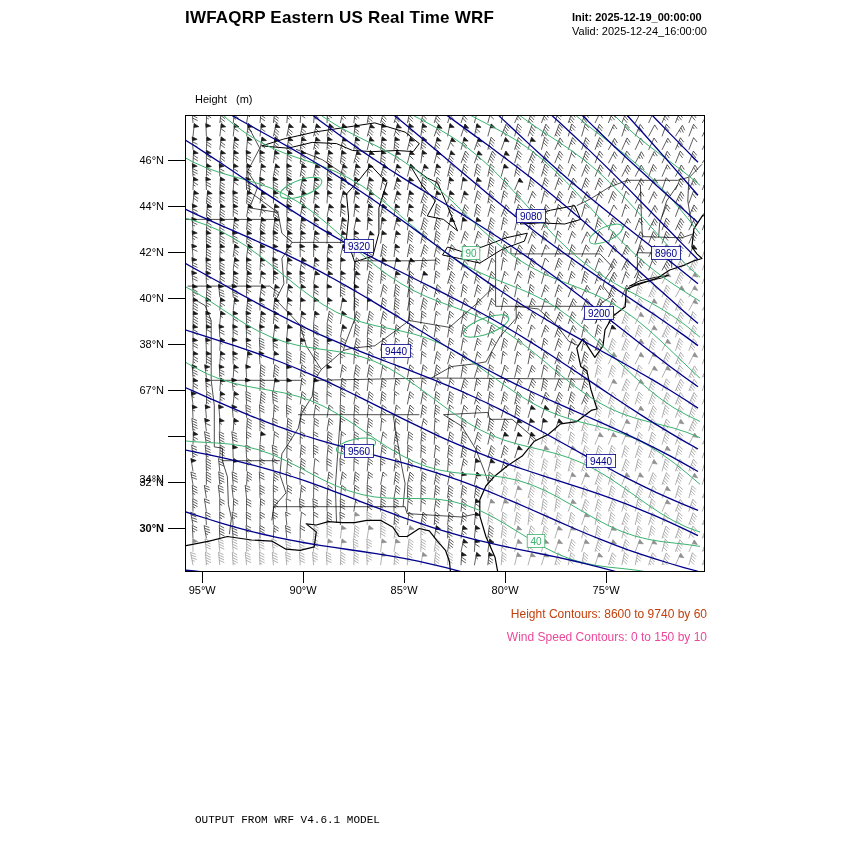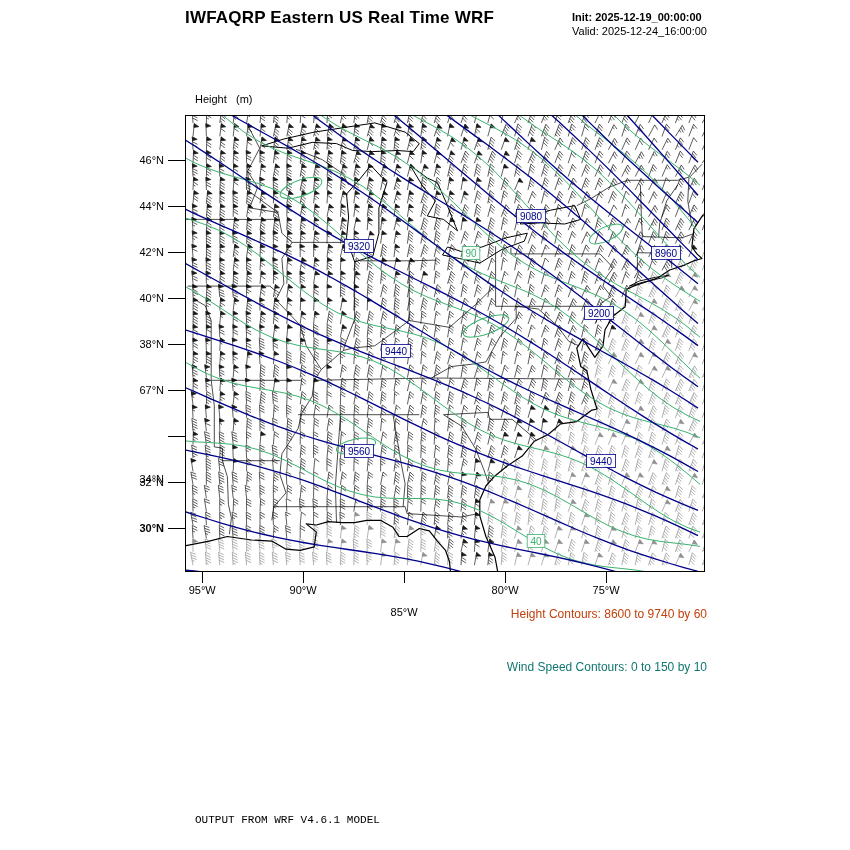--- a/index.html
+++ b/index.html
@@ -12,21 +12,21 @@
   .stamp .init{font-weight:bold;}
   .legend{left:195px;top:64px;font-size:11px;line-height:14px;white-space:pre;}
   .mapframe{left:185px;top:115px;width:518px;height:455px;
             border:1px solid #000;box-sizing:content-box;background:#fff;}
   .ytick{height:1px;background:#000;width:17px;left:168px;}
   .ylab{width:46px;text-align:right;font-size:11px;left:118px;}
   .xtick{width:1px;background:#000;height:12px;top:571px;}
   .xlab{width:44px;text-align:center;font-size:11px;top:584px;}
   .cap{right:143px;text-align:right;font-size:12px;}
   .cap-h{top:607px;color:#c2410c;}
-  .cap-w{top:630px;color:#0f766e;margin-top:30px;}
+  .cap-w{top:630px;color:#ec4899;}
   .footer{left:195px;top:813px;font-size:11px;line-height:14px;font-family:Liberation Mono, monospace;}
   svg{display:block;}
 </style>
 </head>
 <body>
 
 <div class="abs title">IWFAQRP Eastern US Real Time WRF</div>
 <div class="abs stamp">
   <div class="init">Init: 2025-12-19_00:00:00</div>
   <div>Valid: 2025-12-24_16:00:00</div>
@@ -1488,21 +1488,21 @@
     <div class="abs ylab" style="top: 429px; margin-top: 44px;">34°N</div>
     <div class="abs ytick" style="top: 482.177px;"></div>
     <div class="abs ylab" style="top: 475.677px;">32°N</div>
     <div class="abs ytick" style="top: 528.136px;"></div>
     <div class="abs ylab" style="top: 521.636px; font-weight: bold;">30°N</div>
     <div class="abs xtick" style="left: 202.166px;"></div>
     <div class="abs xlab" style="left: 180.166px;">95°W</div>
     <div class="abs xtick" style="left: 303.14px;"></div>
     <div class="abs xlab" style="left: 281.14px;">90°W</div>
     <div class="abs xtick" style="left: 404.115px;"></div>
-    <div class="abs xlab" style="left: 382.115px; margin-top: 22px;">85°W</div>
+    <div class="abs xlab" style="left: 382.115px;">85°W</div>
     <div class="abs xtick" style="left: 505.09px;"></div>
     <div class="abs xlab" style="left: 483.09px;">80°W</div>
     <div class="abs xtick" style="left: 606.064px;"></div>
     <div class="abs xlab" style="left: 584.064px;">75°W</div>
   </div>
 
 <div class="abs cap cap-h">Height Contours: 8600 to 9740 by 60</div>
 <div class="abs cap cap-w">Wind Speed Contours: 0 to 150 by 10</div>
 
 <div class="abs footer">

